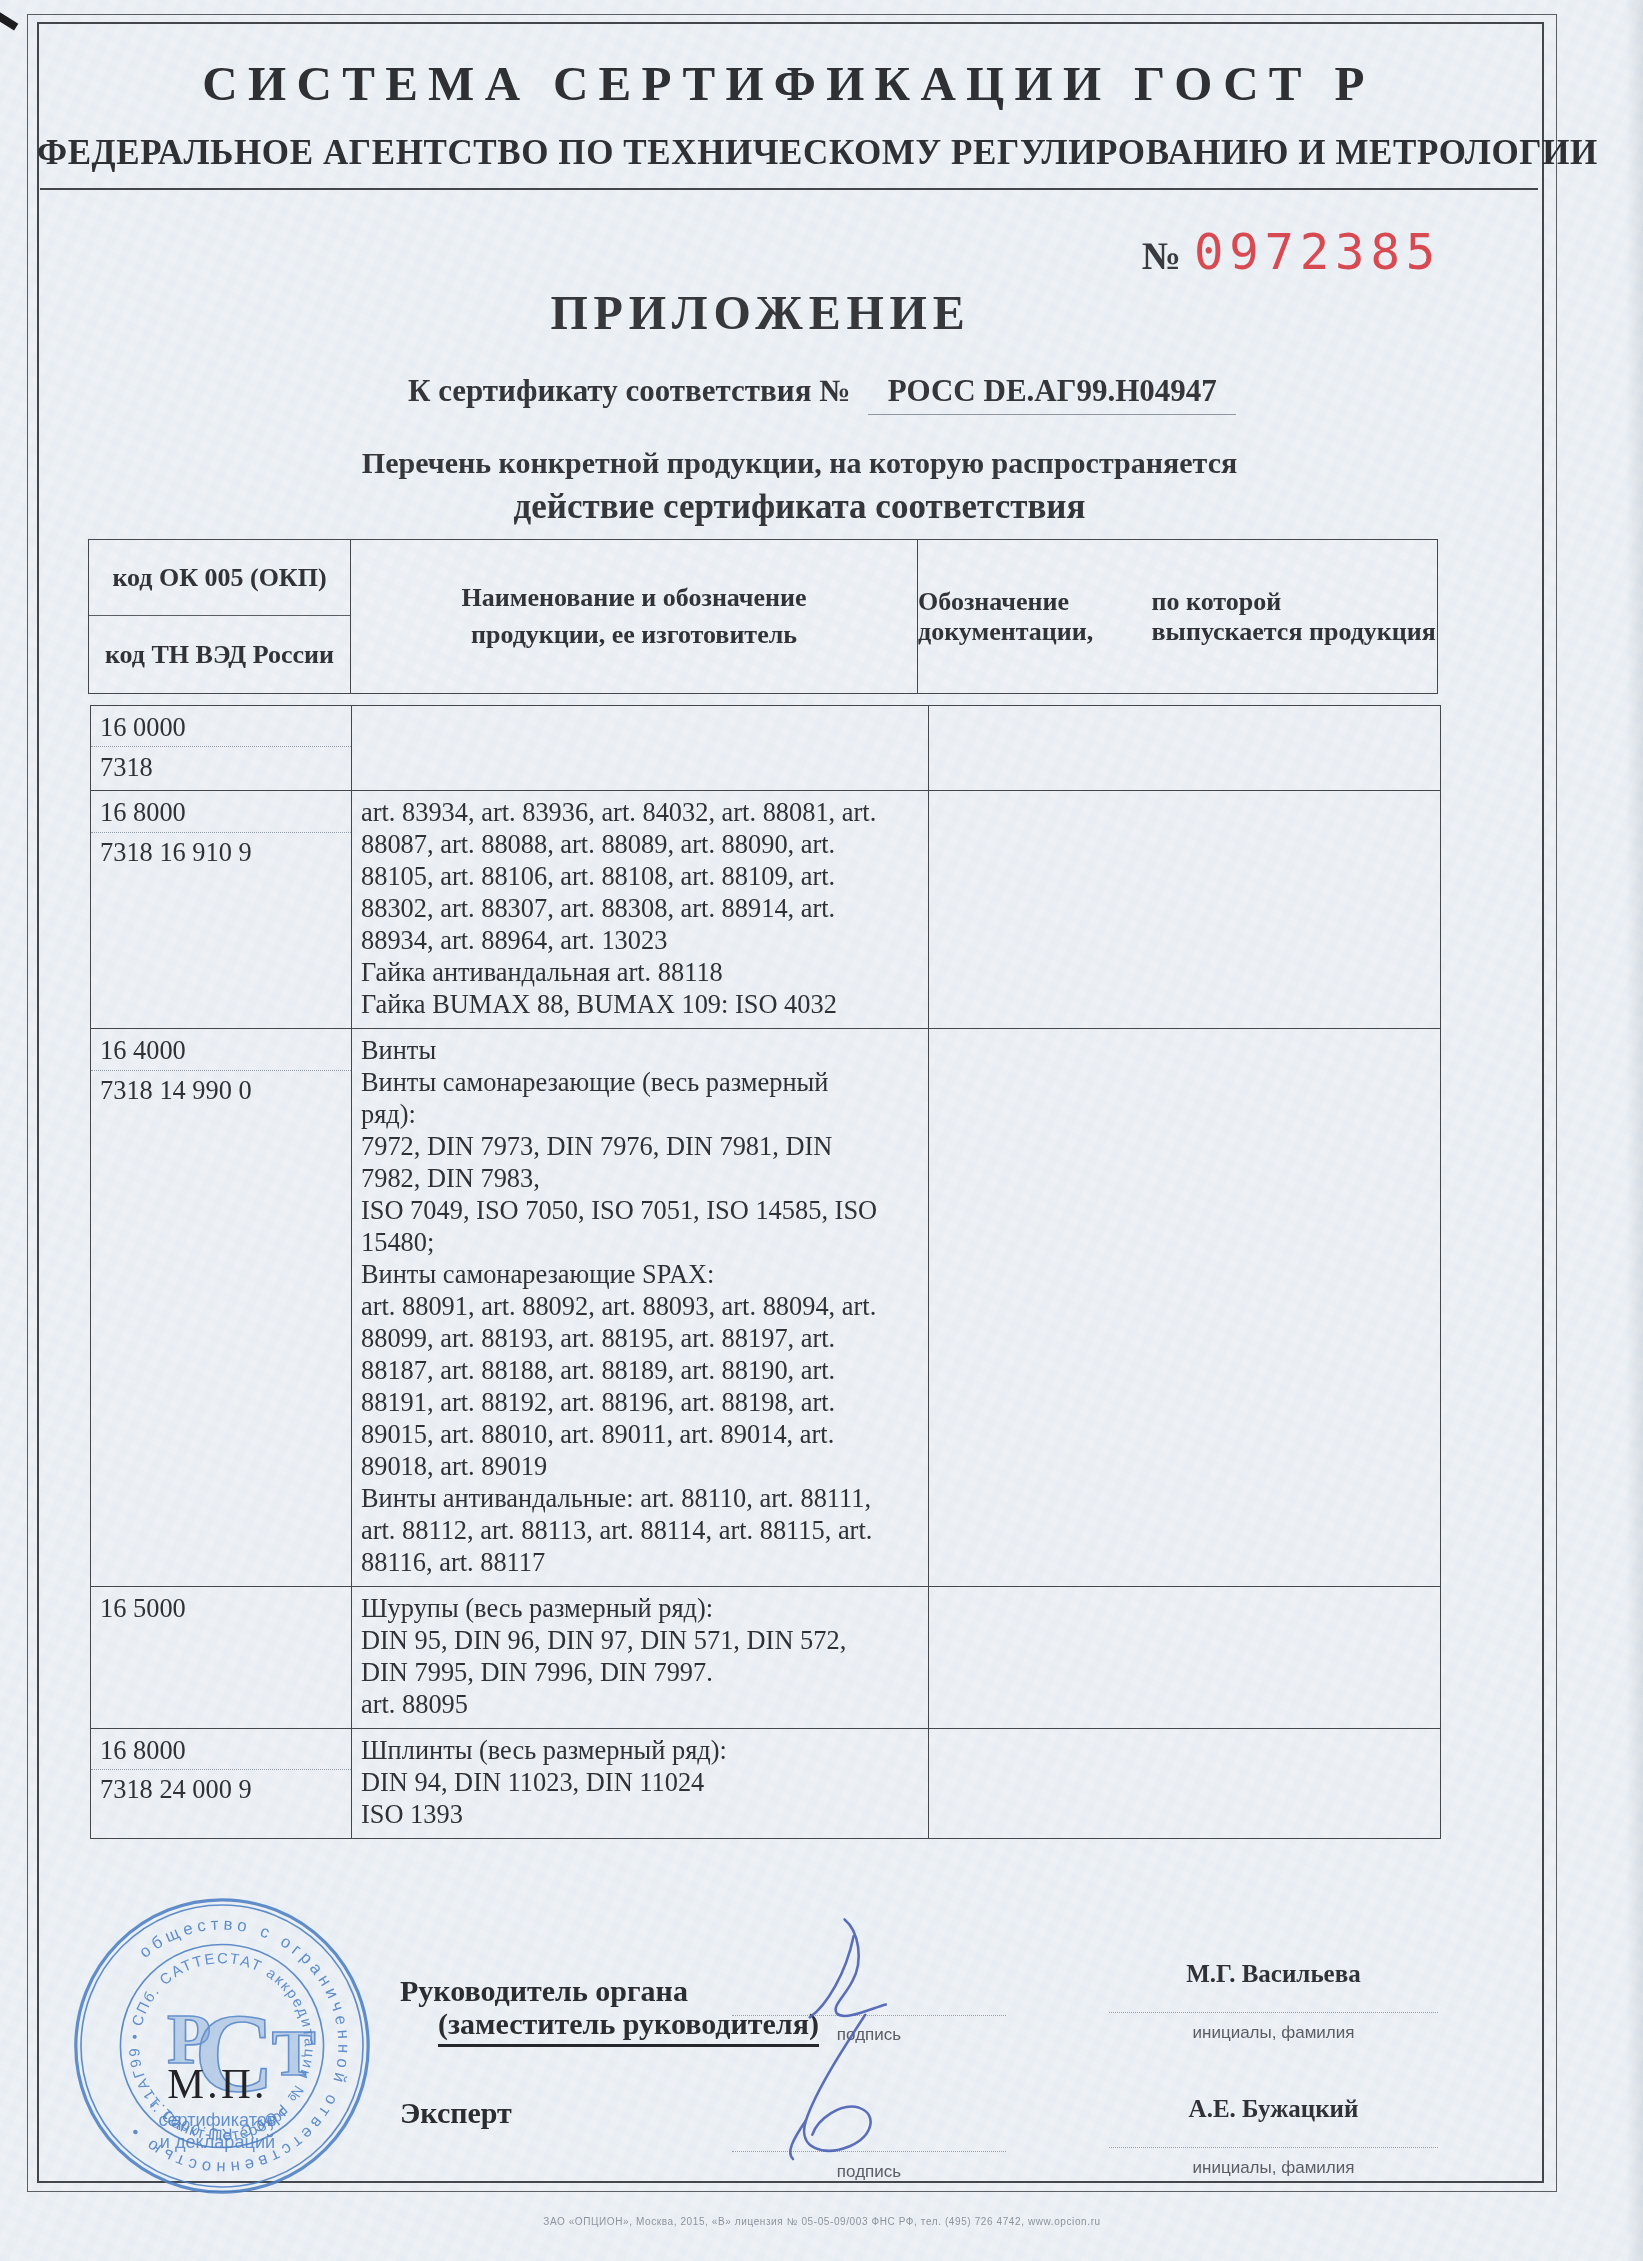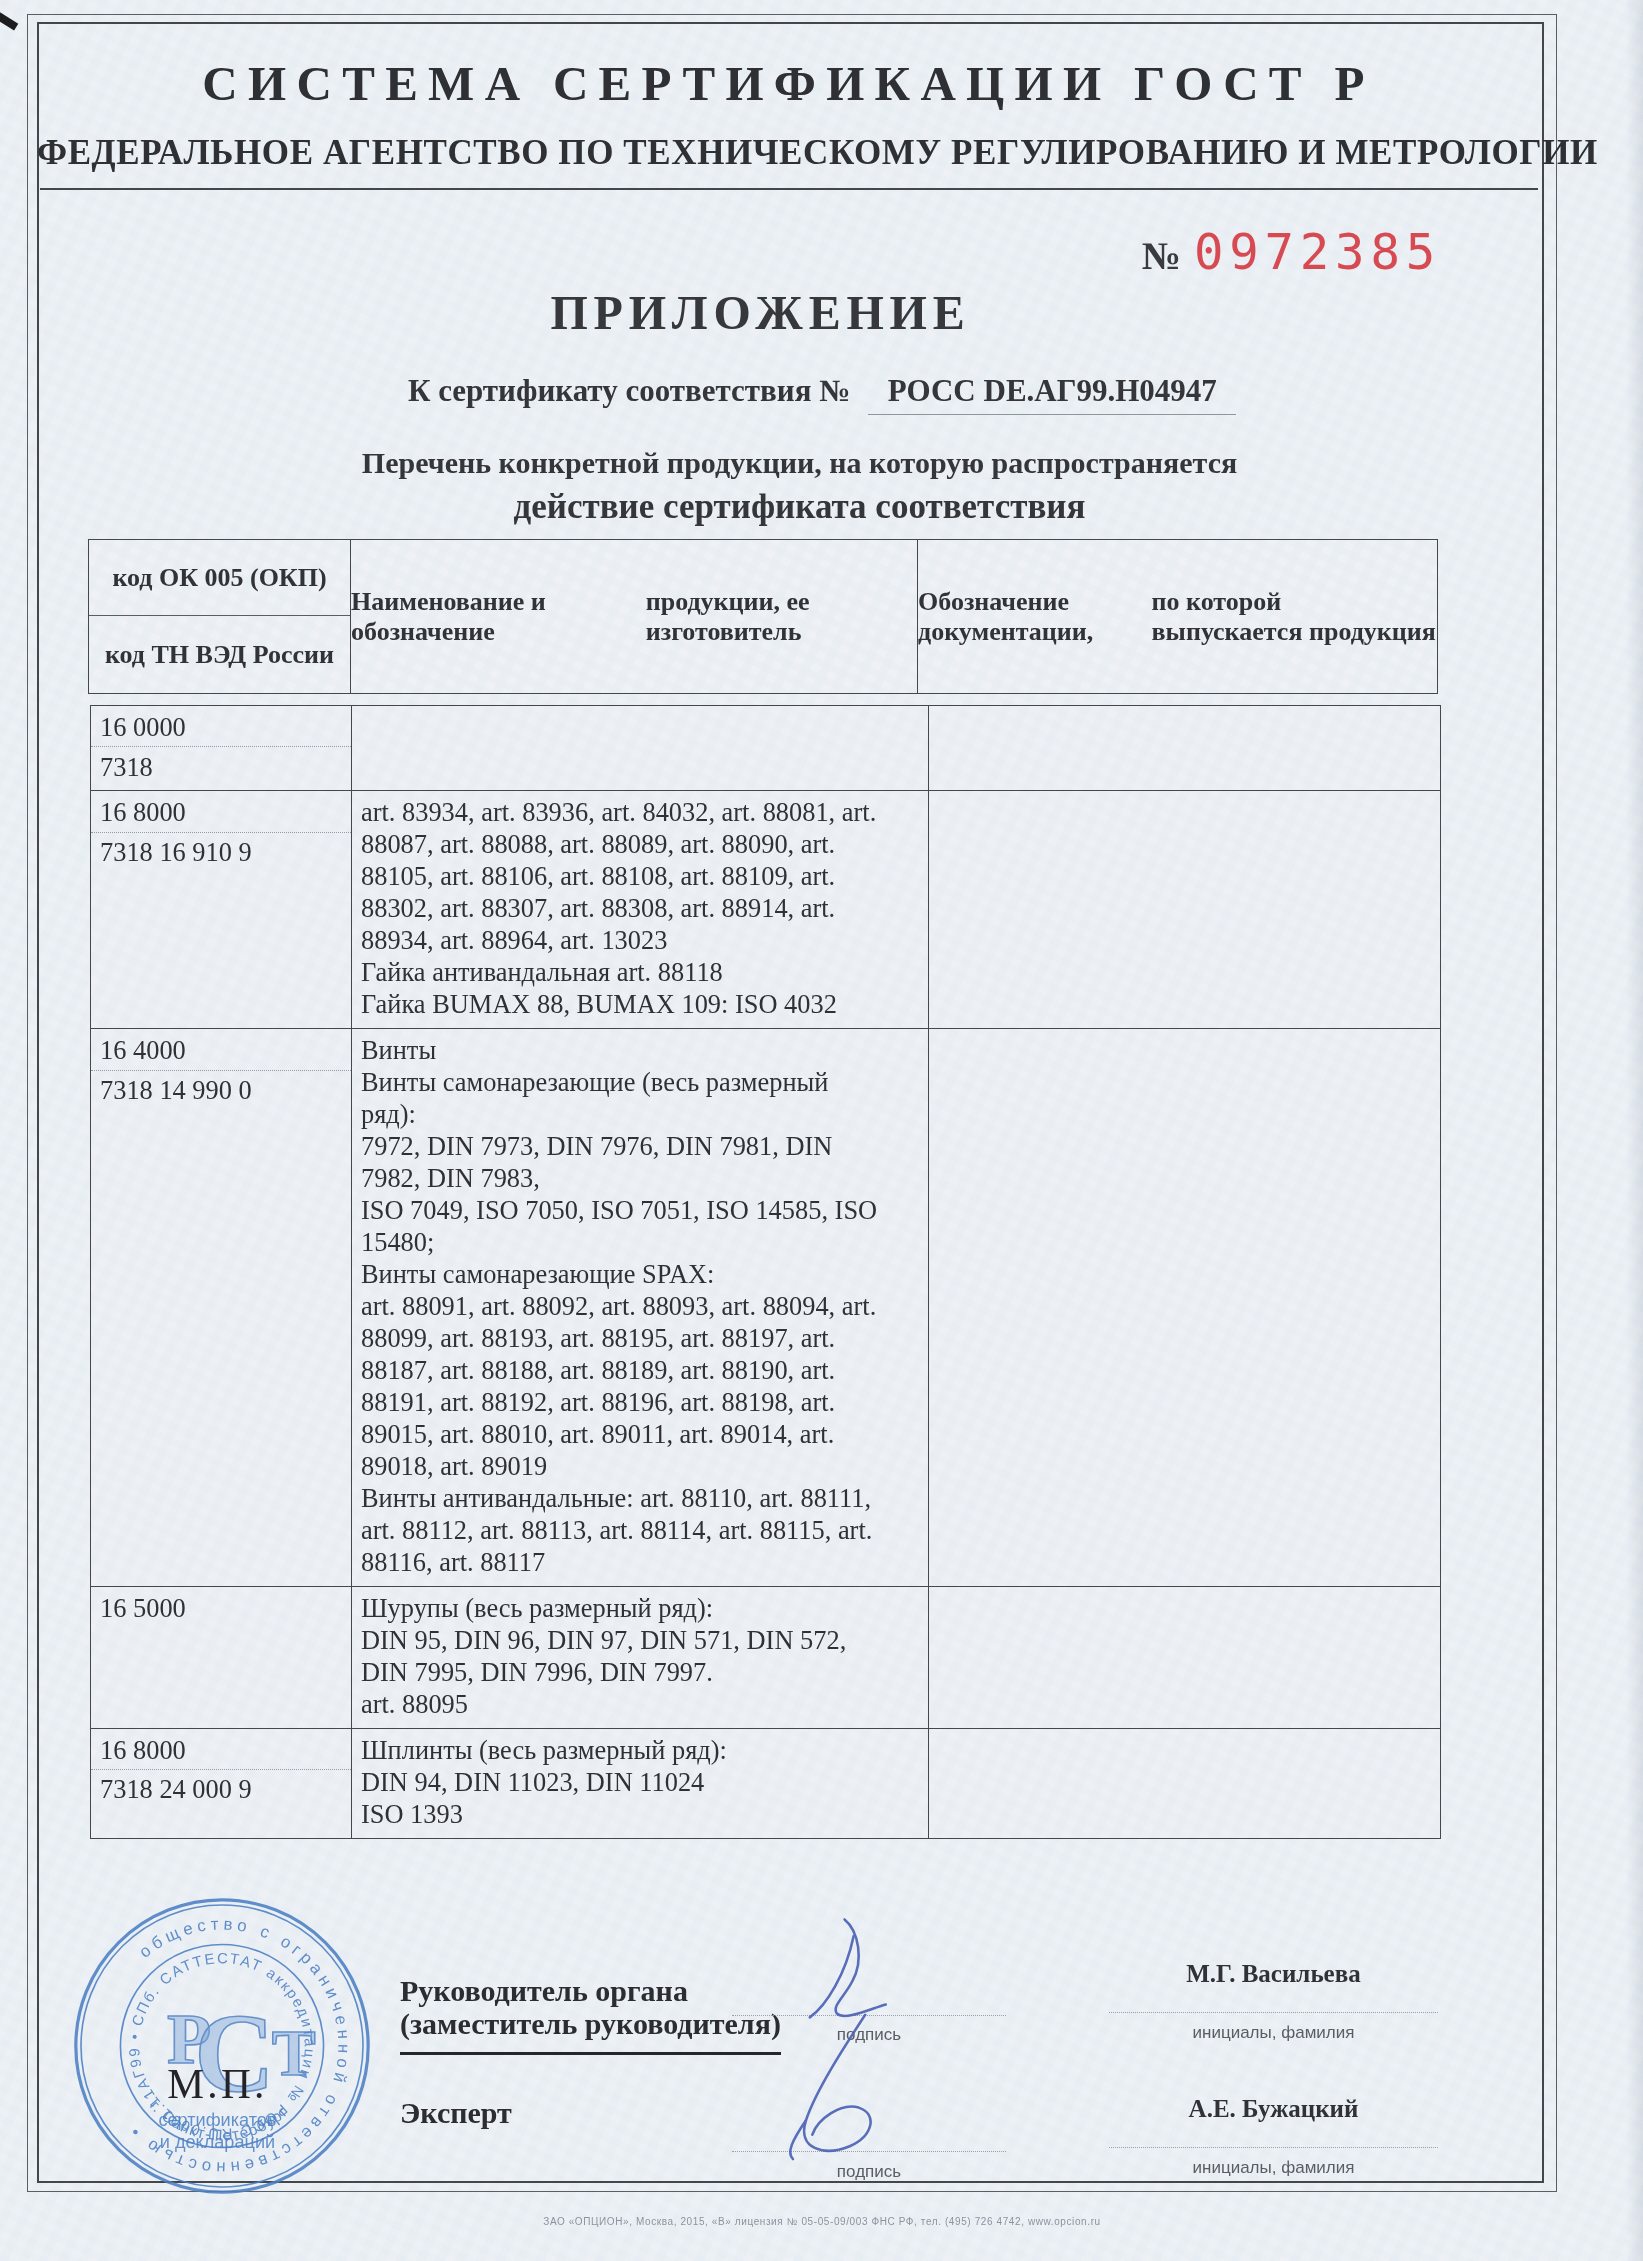--- a/index.html
+++ b/index.html
@@ -38,38 +38,38 @@
   .desc1 { position:absolute; left:0; width:1599px; top:446px; text-align:center; font-size:30px; font-weight:bold; color:#34363a; }
   .desc2 { position:absolute; left:0; width:1599px; top:487px; text-align:center; font-size:35px; font-weight:bold; color:#34363a; }
 
   
   .thead { position:absolute; left:88px; top:539px; width:1350px; height:155px;
            border:1.9px solid #44474c; display:grid; grid-template-columns:262px 567px 1fr;
            box-sizing:border-box; background:rgba(255,255,255,0.06); }
   .thead .c1 { border-right:1.9px solid #44474c; display:flex; flex-direction:column; }
   .c1top { height:75px; border-bottom:1.3px solid #5a5d62; display:flex; align-items:center; justify-content:center; }
   .c1bot { flex:1; display:flex; align-items:center; justify-content:center; }
-  .thead .c2 { border-right:1.9px solid #44474c; display:flex; flex-direction:row; align-items:center; justify-content:center; gap:7.7px; }
+  .thead .c2 { border-right:1.9px solid #44474c; display:flex; flex-direction:column; align-items:center; justify-content:center; gap:7.7px; }
   .thead .c3 { display:flex; align-items:center; justify-content:center; gap:7.7px; }
   .thead-label { font-size:26px; font-weight:bold; color:#313338; line-height:1.15; }
 
   
   .tbody { position:absolute; left:90px; top:705px; width:1351px;
            border:1.9px solid #44474c; box-sizing:border-box; background:rgba(255,255,255,0.05); }
   .t-row { display:grid; grid-template-columns:261px 577px 1fr; border-top:1.9px solid #44474c; }
   .t-row:first-child { border-top:none; }
   .cell  { padding:5.2px 9px 7.7px 9px; font-size:26.4px; line-height:32px; color:#2f3136; }
   .cell.codes   { border-right:1.3px solid #44474c; }
   .cell.product { border-right:1.3px solid #44474c; }
   .dotted { border-top:1.9px dotted #939ba5; margin:3.2px -9px 3.2px -9px; height:0; }
 
   
   .siglabel  { position:absolute; left:400px; font-weight:bold; font-size:30px; color:#2c2d31; white-space:nowrap; }
   .siglabel.l1 { top:1974px; }
-  .siglabel.l2 { top:2007px; border-bottom:3.9px solid #26272b; padding-bottom:11px; }
+  .siglabel.l2 { top:2007px; border-bottom:3.9px solid #26272b; padding-bottom:3px;margin-left:38px; }
   .siglabel.l3 { top:2096px; font-weight:bold; }
   .signline { position:absolute; border-bottom:1.3px dotted #99a1ab; }
   .sl1 { left:732px; width:274px; top:1996px; height:19.3px; }
   .sl2 { left:1109px; width:329px; top:1993px; height:19.3px; }
   .sl3 { left:732px; width:274px; top:2132px; height:19.3px; }
   .sl4 { left:1109px; width:329px; top:2128px; height:19.3px; }
   .caption { position:absolute; font-family:"Liberation Sans",sans-serif; font-size:17px; color:#5a5d63; text-align:center; }
   .cap1 { left:732px; width:274px; top:2025px; }
   .cap2 { left:1109px; width:329px; top:2023px; }
   .cap3 { left:732px; width:274px; top:2162px; }

